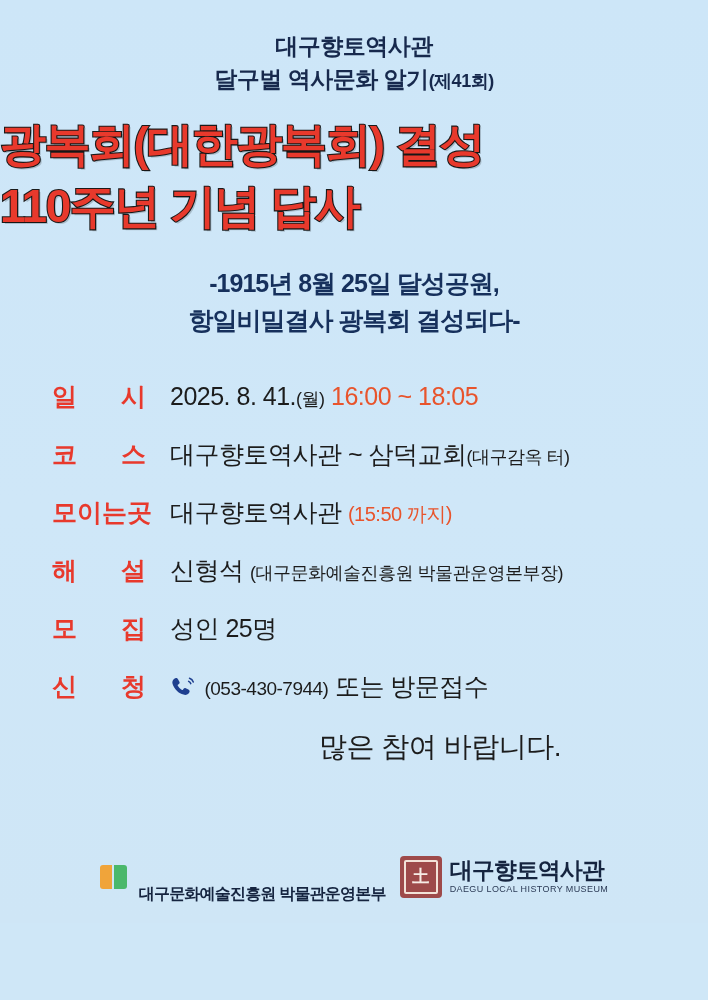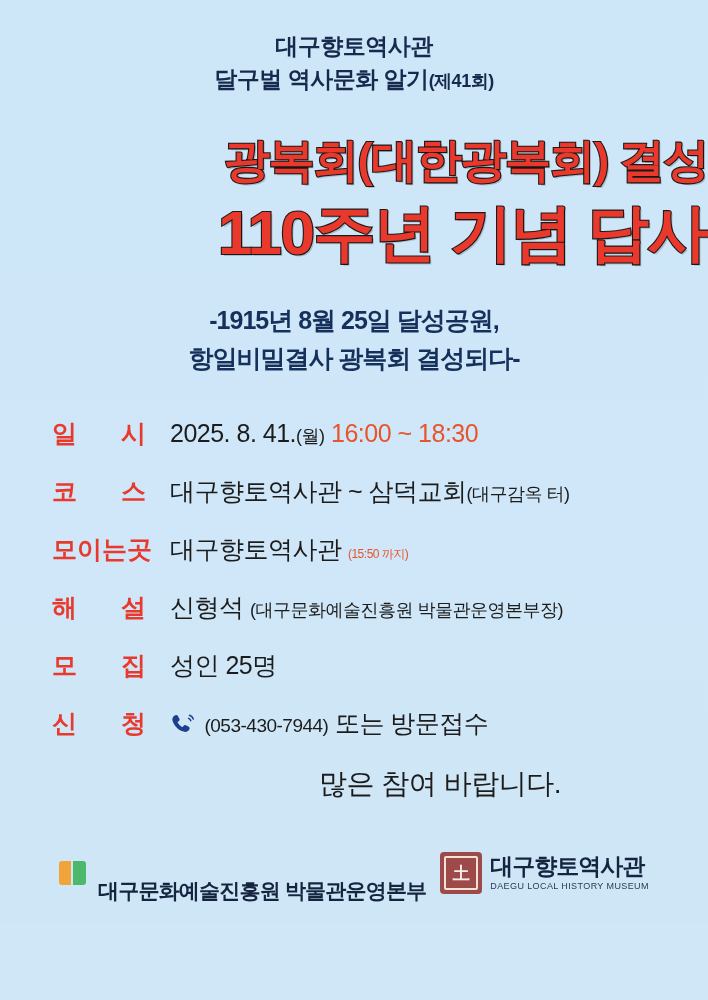--- a/index.html
+++ b/index.html
@@ -33,35 +33,35 @@
     letter-spacing: -0.5px;
     line-height: 1.45;
   }
   .header .line .small {
     font-size: 18px;
     text-align: center;
   }
 
   
   .title-block {
-    margin-top: 32px;
-    text-align: right;
+    margin-top: 16px;
+    text-align: left;
   }
   .title-line {
     font-weight: bold;
     font-size: 46px;
     line-height: 1.35;
     color: #e8392c;
     letter-spacing: -1.5px;
     -webkit-text-stroke: 2.2px #1b1b1b;
     paint-order: stroke fill;
     text-shadow: 2px 2px 0 rgba(0,0,0,0.18);
   }
   .title-line.second {
-    font-size: 62px;
+    font-size: 46px;
   }
 
   
   .subtitle {
     margin-top: 28px;
     text-align: center;
     color: #16305c;
     font-weight: bold;
     font-size: 25px;
     line-height: 1.5;
@@ -100,21 +100,21 @@
     letter-spacing: -0.5px;
   }
   .value .sm {
     font-size: 18px;
   }
   .value .accent {
     color: #e8542c;
   }
   .value .accent-sm {
     color: #e8542c;
-    font-size: 12px;
+    font-size: 20px;
   }
   .value .mono {
     font-size: 19px;
   }
   .phone-icon {
     display: inline-block;
     width: 26px;
     height: 22px;
     position: relative;
     vertical-align: -3px;
@@ -158,21 +158,21 @@
   }
   .logo-mark .b {
     position: absolute;
     left: 14px; top: 3px;
     width: 13px; height: 24px;
     background: #4bb86b;
     border-radius: 0 3px 3px 0;
   }
   .footer-text {
     font-weight: bold;
-    font-size: 21px;
+    font-size: 16px;
     color: #15243f;
     letter-spacing: -0.8px;
     margin-top: 36px;
   }
   .footer-right {
     display: flex;
     align-items: center;
     gap: 8px;
   }
   .seal {
@@ -236,21 +236,21 @@
 
   <div class="info">
 
     <div class="row">
       <div class="label spaced">
         <span>일</span>
         <span>시</span>
       </div>
       <div class="value">
         <span>2025. 8. 41.</span><span class="sm">(월)</span>
-        <span class="accent">16:00 ~ 18:30</span>
+        <span class="accent">16:00 ~ 18:05</span>
       </div>
     </div>
 
     <div class="row">
       <div class="label spaced">
         <span>코</span>
         <span>스</span>
       </div>
       <div class="value">
         <span>대구향토역사관 ~ 삼덕교회</span><span class="sm">(대구감옥 터)</span>

